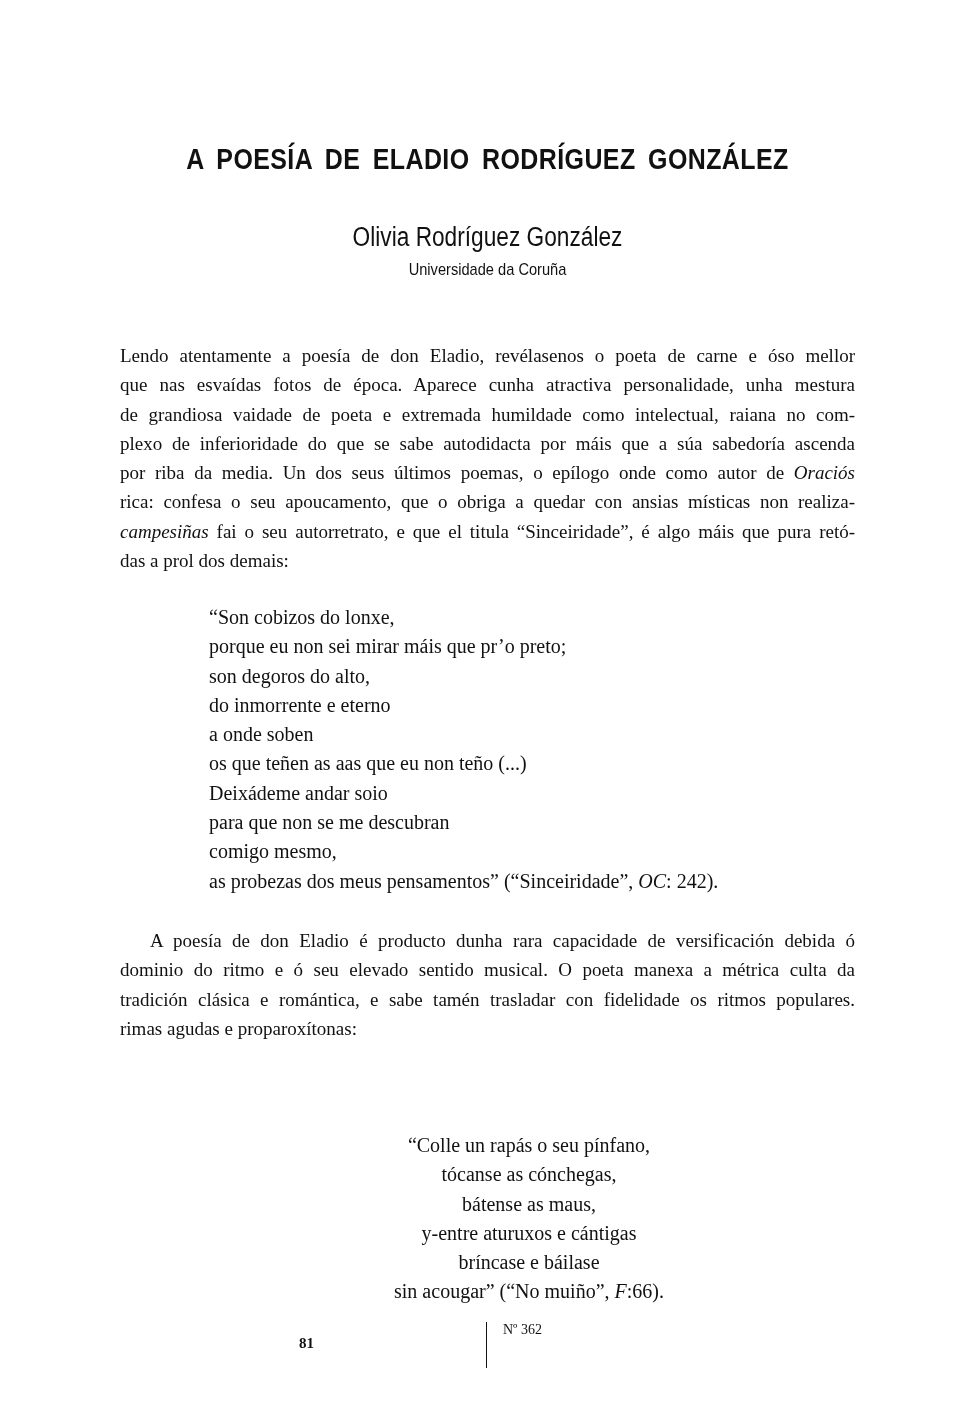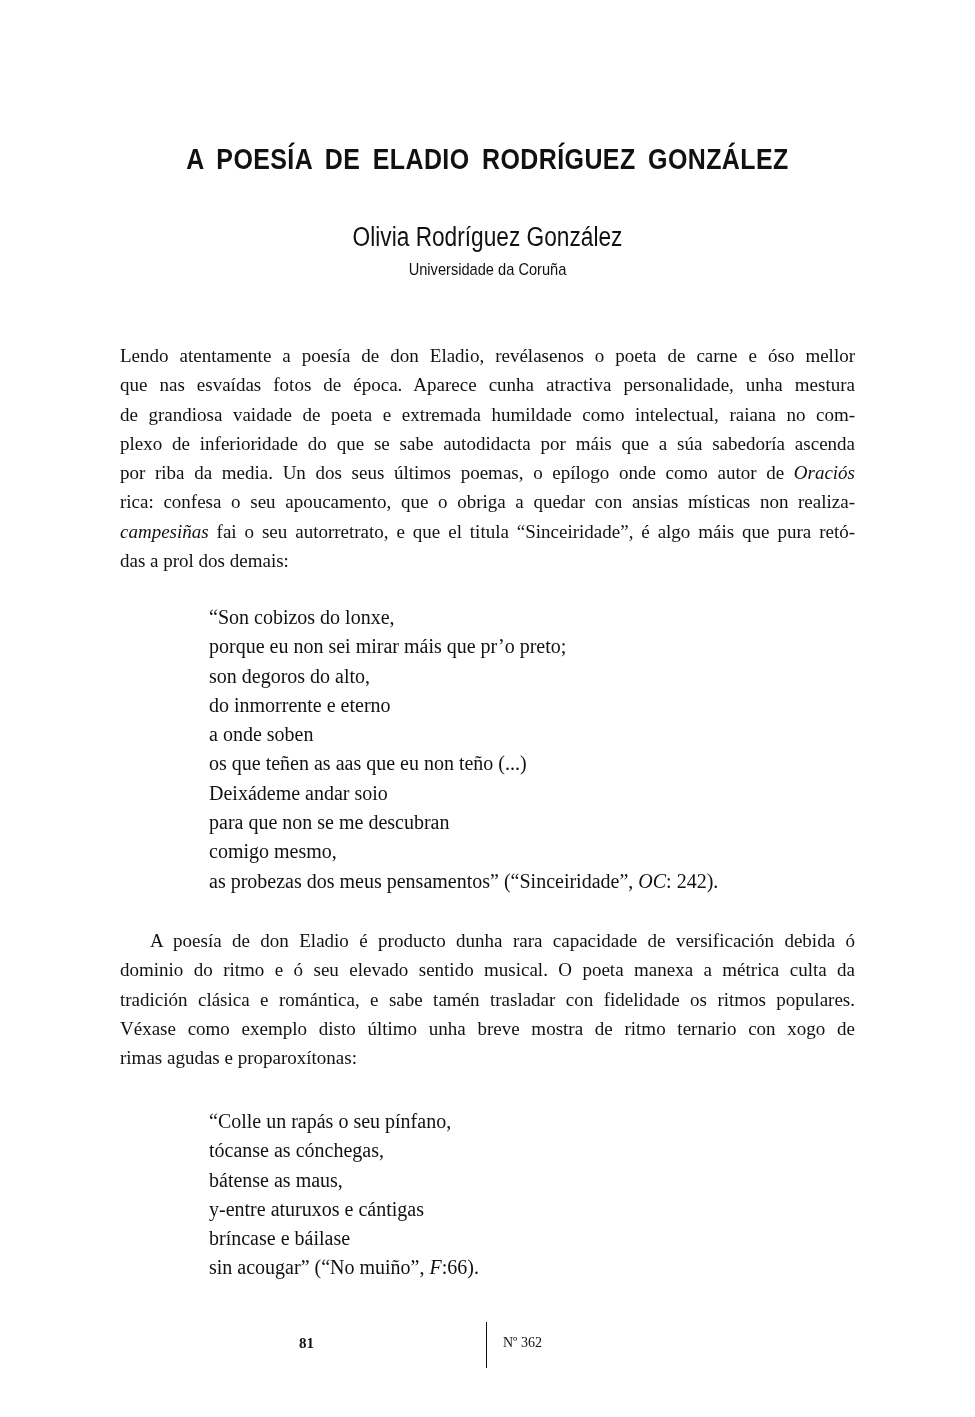--- a/index.html
+++ b/index.html
@@ -46,21 +46,21 @@
       position: absolute; top: 1322px; left: 0; width: 819px; height: 46px;
     }
     .page-num {
       position: absolute; right: 505px; top: 13px;
       font-weight: bold; font-size: 15px;
     }
     .divider {
       position: absolute; left: 486px; top: 0; width: 1px; height: 46px; background: #111;
     }
     .issue {
-      position: absolute; left: 503px; top: 13px; font-size: 14px;
+      position: absolute; left: 503px; top: 0; font-size: 14px;
     }
   </style>
 </head>
 <body>
 
 <div class="title">A POESÍA DE ELADIO RODRÍGUEZ GONZÁLEZ</div>
 <div class="author">Olivia Rodríguez González</div>
 <div class="affiliation">Universidade da Coruña</div>
 
 <div class="para" style="top:341px;">
@@ -84,25 +84,24 @@
   <span class="vline">Deixádeme andar soio</span>
   <span class="vline">para que non se me descubran</span>
   <span class="vline">comigo mesmo,</span>
   <span class="vline"><span>as probezas dos meus pensamentos” (“Sinceiridade”, </span><em>OC</em><span>: 242).</span></span>
 </div>
 
 <div class="para" style="top:926px;">
   <span class="line indent">A poesía de don Eladio é producto dunha rara capacidade de versificación debida ó</span>
   <span class="line">dominio do ritmo e ó seu elevado sentido musical. O poeta manexa a métrica culta da</span>
   <span class="line">tradición clásica e romántica, e sabe tamén trasladar con fidelidade os ritmos populares.</span>
-  <span class="line">Véxase como exemplo disto último unha breve mostra de ritmo ternario con xogo de</span>
   <span class="line last">rimas agudas e proparoxítonas:</span>
 </div>
 
-<div class="verse" style="top:1107px;">
+<div class="verse" style="top:1131px;text-align:center;">
   <span class="vline">“Colle un rapás o seu pínfano,</span>
   <span class="vline">tócanse as cónchegas,</span>
   <span class="vline">bátense as maus,</span>
   <span class="vline">y-entre aturuxos e cántigas</span>
   <span class="vline">bríncase e báilase</span>
   <span class="vline"><span>sin acougar” (“No muiño”, </span><em>F</em><span>:66).</span></span>
 </div>
 
 <div class="footer">
   <span class="page-num">81</span>

